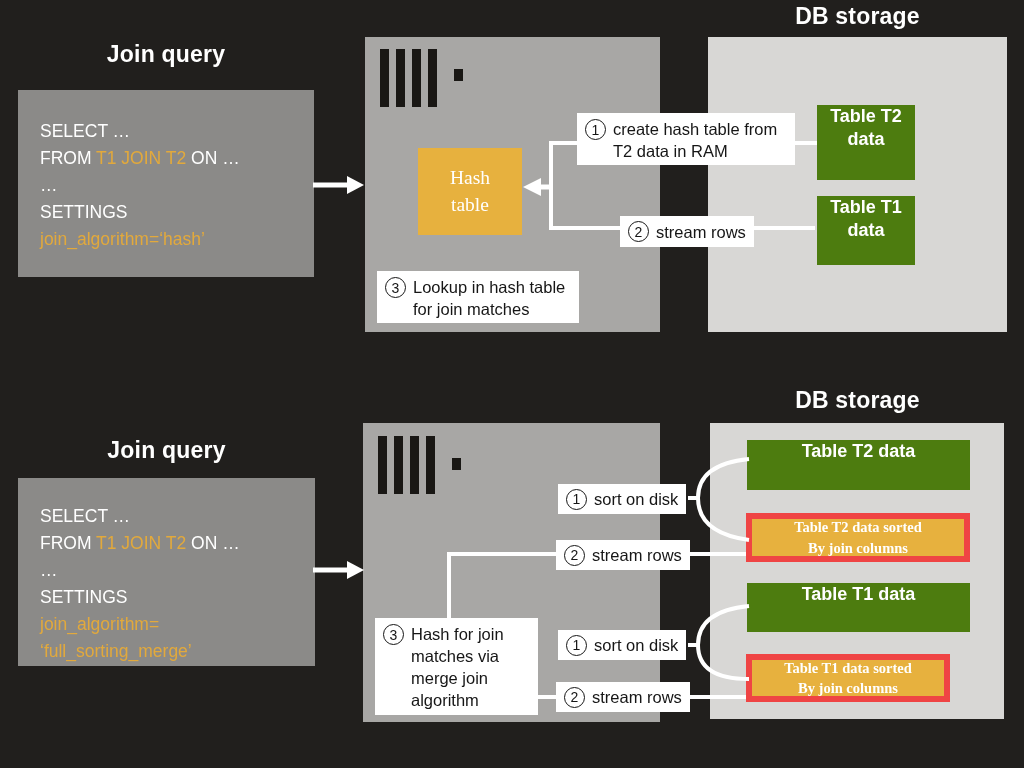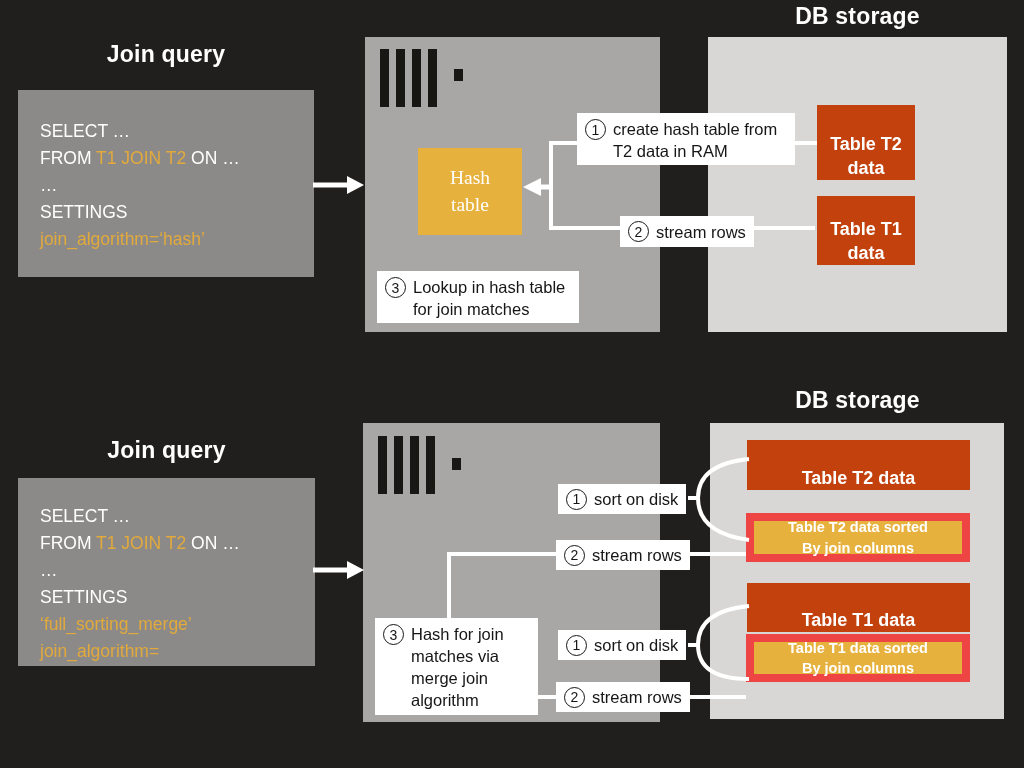--- a/index.html
+++ b/index.html
@@ -49,25 +49,25 @@
   }
   .logo .bar { width: 9px; height: 58px; background: #191714; }
   .logo .dot { position: absolute; width: 9px; height: 12px; background: #191714; }
   .db-box {
     position: absolute;
     background: #d8d7d5;
     z-index: 1;
   }
   .dark-table {
     position: absolute;
-    background: #c2410c;
+    background: #4d7c0f;
     color: #ffffff;
     font-weight: 700;
     display: flex;
-    align-items: flex-end;
+    align-items: flex-start;
     justify-content: center;
     text-align: center;
     z-index: 2;
     line-height: 1.3;
   }
   .orange-box {
     position: absolute;
     background: #e7b13e;
     color: #ffffff;
     font-weight: 700;
@@ -85,21 +85,21 @@
     font-size: 19.5px;
     font-weight: 500;
     display: flex;
     align-items: center;
     justify-content: center;
     text-align: center;
     z-index: 2;
     line-height: 1.35;
   }
   .hash-table-box span { width: 60px; }
-  .sorted { border: 8px solid #ef4444; font-size: 14.5px; line-height: 1.4; }
+  .sorted { border: 6px solid #ef4444; font-size: 14.5px; line-height: 1.4; font-family: Liberation Serif, serif; }
   .t-stack { font-size: 18px; }
   .t-wide  { font-size: 18px; }
   
   svg.overlay {
     position: absolute;
     left: 0; top: 0;
     z-index: 3;
     pointer-events: none;
   }
   svg.overlay line, svg.overlay path { stroke: #ffffff; fill: none; }
@@ -176,22 +176,22 @@
   </div>
 
   <div class="section-title" style="left:18px; top:437px; width:297px;">Join query</div>
 
   <div class="query-box" style="left:18px; top:478px; width:297px; height:188px; padding-top:25px;">
     <div class="sql">
       <div>SELECT …</div>
       <div><span>FROM </span><span class="hl">T1 JOIN T2</span><span> ON …</span></div>
       <div>…</div>
       <div>SETTINGS</div>
+      <div class="hl">join_algorithm=</div>
       <div class="hl">‘full_sorting_merge’</div>
-      <div class="hl">join_algorithm=</div>
     </div>
   </div>
 
   <div class="server-box" style="left:363px; top:423px; width:297px; height:299px;"></div>
 
   <div class="logo" style="left:378px; top:436px;">
     <div class="bar"></div>
       <div class="bar"></div>
       <div class="bar"></div>
       <div class="bar"></div>
@@ -208,21 +208,21 @@
 
   <div class="orange-box sorted" style="left:746px; top:513px; width:224px; height:49px;">
     <div>Table T2 data sorted</div>
     <div>By join columns</div>
   </div>
 
   <div class="dark-table t-wide" style="left:747px; top:583px; width:223px; height:49px;">
     <span>Table T1 data</span>
   </div>
 
-  <div class="orange-box sorted" style="left:746px; top:634px; width:224px; height:48px;">
+  <div class="orange-box sorted" style="left:746px; top:654px; width:204px; height:48px;">
     <div>Table T1 data sorted</div>
     <div>By join columns</div>
   </div>
 
   <svg class="overlay" width="1024" height="768" viewBox="0 0 1024 768">
 
     <g>
       <line x1="313" y1="185" x2="349" y2="185" stroke-width="5"></line>
       <polygon points="364,185 347,176 347,194"></polygon>
     </g>

